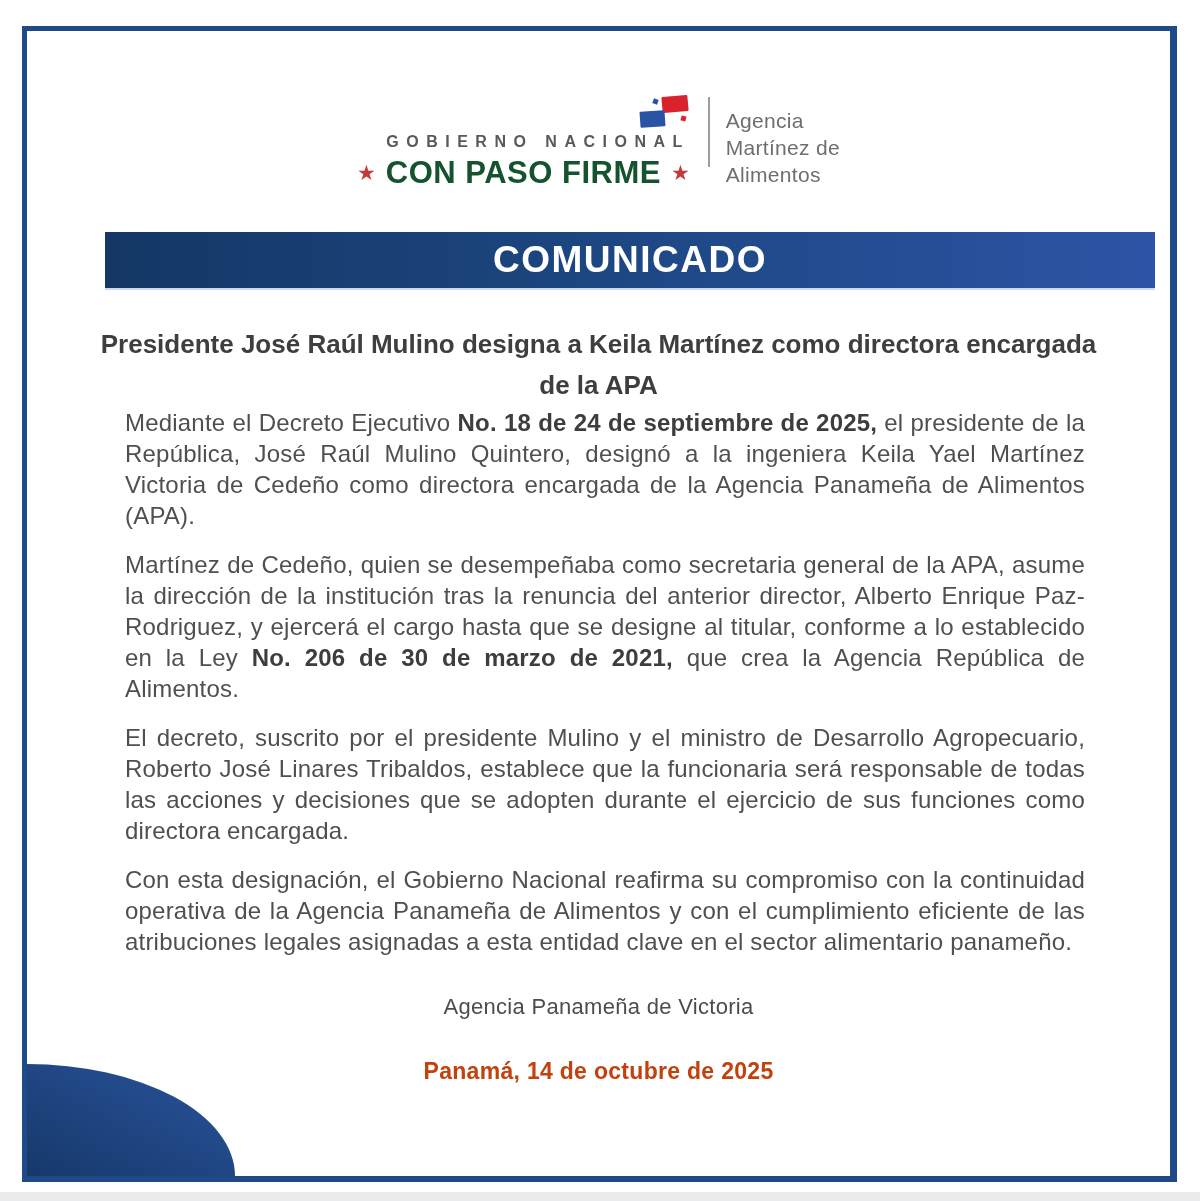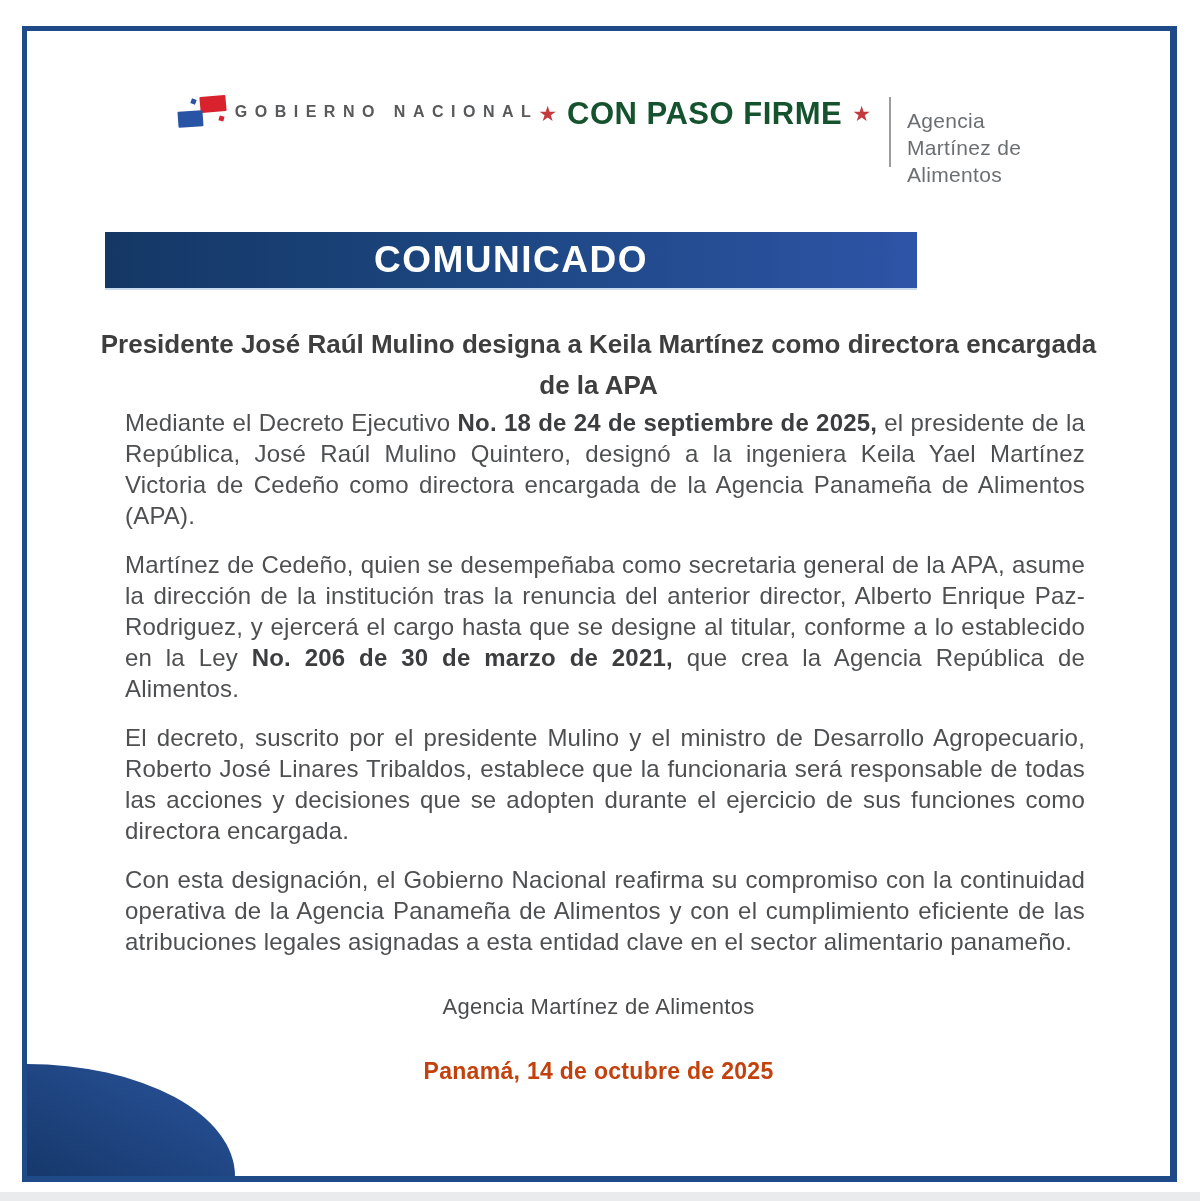--- a/index.html
+++ b/index.html
@@ -15,40 +15,40 @@
     position:absolute;left:22px;top:26px;width:1155px;height:1156px;
     box-sizing:border-box;background:#ffffff;
     border:5px solid #1e4b87;border-right-width:7px;border-bottom-width:6px;
     overflow:hidden;
   }
   
   .logo-row{
     position:absolute;top:64px;left:0;right:0;
     display:flex;justify-content:center;align-items:flex-start;
   }
-  .logo-left{display:flex;align-items:center;}
+  .logo-left{display:flex;flex-direction:column;align-items:flex-end;}
   .flag-icon{position:relative;width:52px;height:36px;margin-bottom:2px;}
   .flag-red{position:absolute;left:24px;top:1px;width:26px;height:16px;background:#d8232f;border-radius:1px;transform:rotate(-5deg);}
   .flag-blue{position:absolute;left:2px;top:16px;width:25px;height:16px;background:#2953a4;border-radius:1px;transform:rotate(-4deg);}
   .flag-dot-blue{position:absolute;left:15px;top:4px;width:5px;height:5px;background:#2953a4;transform:rotate(20deg);}
   .flag-dot-red{position:absolute;left:43px;top:21px;width:5px;height:5px;background:#d8232f;transform:rotate(15deg);}
   .gobierno-line{
     font-size:16px;font-weight:600;letter-spacing:7.5px;color:#58595b;
     white-space:nowrap;margin-bottom:4px;padding-left:7px;
   }
   .paso-line{display:flex;align-items:center;gap:10px;}
   .paso-star{color:#c23a3c;font-size:21px;line-height:1;position:relative;top:-1px;}
   .paso-text{font-size:31px;font-weight:800;color:#14532d;letter-spacing:0.5px;white-space:nowrap;}
   .logo-divider{width:2px;height:70px;background:#9b9ea1;margin:2px 16px 0 18px;}
   .logo-right{
     padding-top:12px;font-size:21px;line-height:27px;color:#6c6f72;letter-spacing:0.3px;
   }
   
   .banner{
-    position:absolute;top:201px;left:78px;width:812px;height:56px;
+    position:absolute;top:201px;left:78px;width:1050px;height:56px;
     background:linear-gradient(90deg,#143765 0%,#1c4680 45%,#2d54a6 100%);
     display:flex;align-items:center;justify-content:center;
     box-shadow:0 2px 0 rgba(190,210,235,.8);
   }
   .banner h1{
     margin:0;color:#ffffff;font-size:37px;font-weight:800;letter-spacing:1.5px;
   }
   
   .headline{
     position:absolute;top:293px;left:70px;right:70px;margin:0;
@@ -108,21 +108,21 @@
 
   <h2 class="headline">Presidente José Raúl Mulino designa a Keila Martínez como directora encargada de la APA</h2>
 
   <div class="body-text">
     <p><span>Mediante el Decreto Ejecutivo </span><b>No. 18 de 24 de septiembre de 2025,</b><span> el presidente de la República, José Raúl Mulino Quintero, designó a la ingeniera Keila Yael Martínez Victoria de Cedeño como directora encargada de la Agencia Panameña de Alimentos (APA).</span></p>
     <p><span>Martínez de Cedeño, quien se desempeñaba como secretaria general de la APA, asume la dirección de la institución tras la renuncia del anterior director, Alberto Enrique Paz-Rodriguez, y ejercerá el cargo hasta que se designe al titular, conforme a lo establecido en la Ley </span><b>No. 206 de 30 de marzo de 2021,</b><span> que crea la Agencia República de Alimentos.</span></p>
     <p><span>El decreto, suscrito por el presidente Mulino y el ministro de Desarrollo Agropecuario, Roberto José Linares Tribaldos, establece que la funcionaria será responsable de todas las acciones y decisiones que se adopten durante el ejercicio de sus funciones como directora encargada.</span></p>
     <p><span>Con esta designación, el Gobierno Nacional reafirma su compromiso con la continuidad operativa de la Agencia Panameña de Alimentos y con el cumplimiento eficiente de las atribuciones legales asignadas a esta entidad clave en el sector alimentario panameño.</span></p>
   </div>
 
-  <p class="footer-agency">Agencia Martínez de Alimentos</p>
+  <p class="footer-agency">Agencia Panameña de Victoria</p>
   <p class="footer-date">Panamá, 14 de octubre de 2025</p>
 
   <svg class="corner-curve" viewBox="0 0 208 112" preserveAspectRatio="none">
     <defs>
       <linearGradient id="curveGrad" x1="0%" y1="100%" x2="100%" y2="0%">
         <stop offset="0%" stop-color="#16386b"></stop>
         <stop offset="100%" stop-color="#2a549c"></stop>
       </linearGradient>
     </defs>
     <path d="M0,0 A208,112 0 0 1 208,112 L0,112 Z" fill="url(#curveGrad)"></path>

